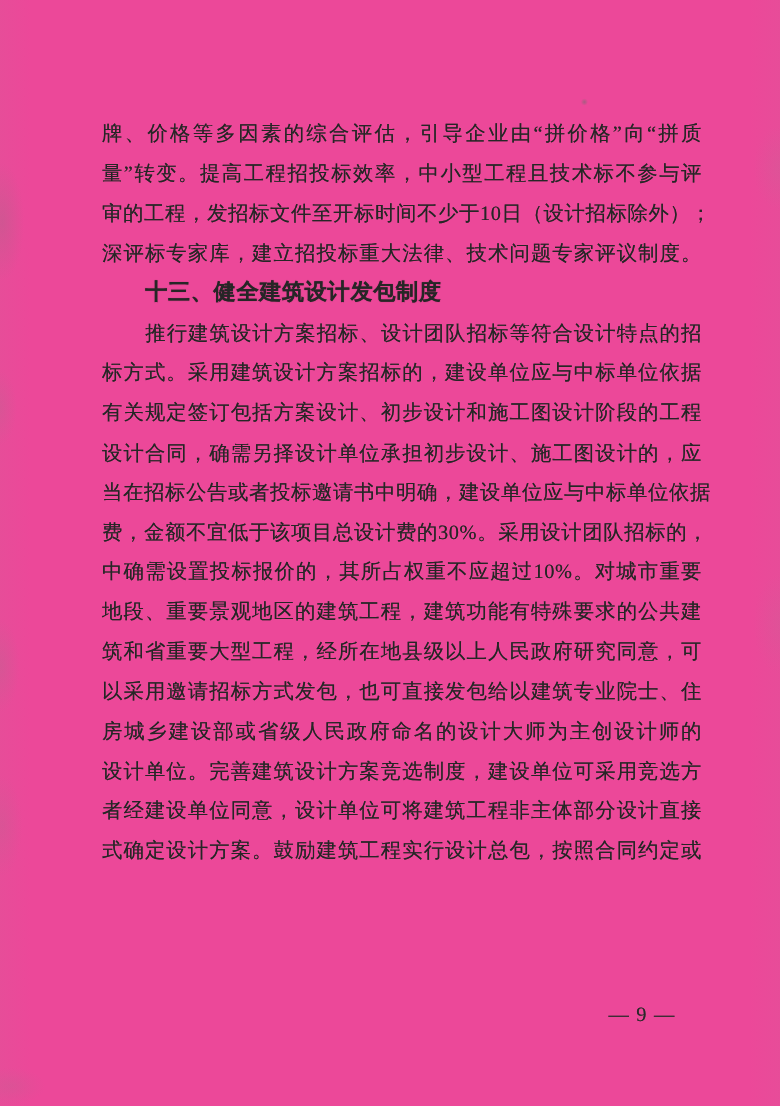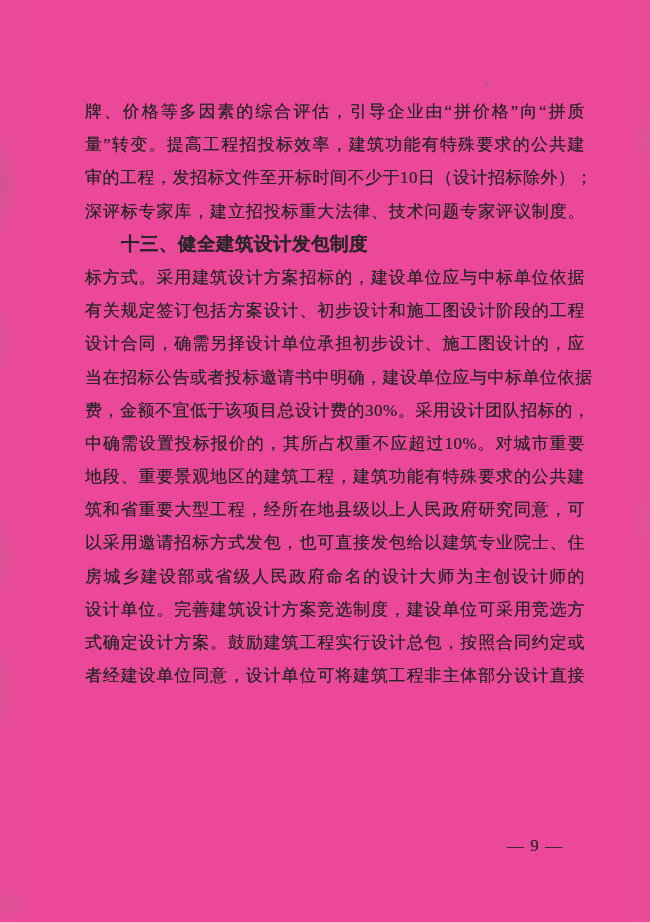--- a/index.html
+++ b/index.html
@@ -66,38 +66,39 @@
 </head>
 <body>
 
 <div class="page">
   <div class="scan-noise"></div>
 
   <div class="textblock">
 
     <div>
       <div class="tline">牌、价格等多因素的综合评估，引导企业由“拼价格”向“拼质</div>
-      <div class="tline">量”转变。提高工程招投标效率，建筑功能有特殊要求的公共建</div>
+      <div class="tline">量”转变。提高工程招投标效率，中小型工程且技术标不参与评</div>
       <div class="tline">审的工程，发招标文件至开标时间不少于10日（设计招标除外）；</div>
       <div class="tline">深评标专家库，建立招投标重大法律、技术问题专家评议制度。</div>
     </div>
 
     <div class="tline heading">十三、健全建筑设计发包制度</div>
 
     <div>
+      <div class="tline indent">推行建筑设计方案招标、设计团队招标等符合设计特点的招</div>
       <div class="tline">标方式。采用建筑设计方案招标的，建设单位应与中标单位依据</div>
       <div class="tline">有关规定签订包括方案设计、初步设计和施工图设计阶段的工程</div>
       <div class="tline">设计合同，确需另择设计单位承担初步设计、施工图设计的，应</div>
       <div class="tline">当在招标公告或者投标邀请书中明确，建设单位应与中标单位依据</div>
       <div class="tline">费，金额不宜低于该项目总设计费的30%。采用设计团队招标的，</div>
       <div class="tline">中确需设置投标报价的，其所占权重不应超过10%。对城市重要</div>
       <div class="tline">地段、重要景观地区的建筑工程，建筑功能有特殊要求的公共建</div>
       <div class="tline">筑和省重要大型工程，经所在地县级以上人民政府研究同意，可</div>
       <div class="tline">以采用邀请招标方式发包，也可直接发包给以建筑专业院士、住</div>
       <div class="tline">房城乡建设部或省级人民政府命名的设计大师为主创设计师的</div>
       <div class="tline">设计单位。完善建筑设计方案竞选制度，建设单位可采用竞选方</div>
+      <div class="tline">者经建设单位同意，设计单位可将建筑工程非主体部分设计直接</div>
       <div class="tline">式确定设计方案。鼓励建筑工程实行设计总包，按照合同约定或</div>
-      <div class="tline">者经建设单位同意，设计单位可将建筑工程非主体部分设计直接</div>
     </div>
   </div>
 
   <div class="pagenum">— 9 —</div>
 </div>
 
 </body></html>

